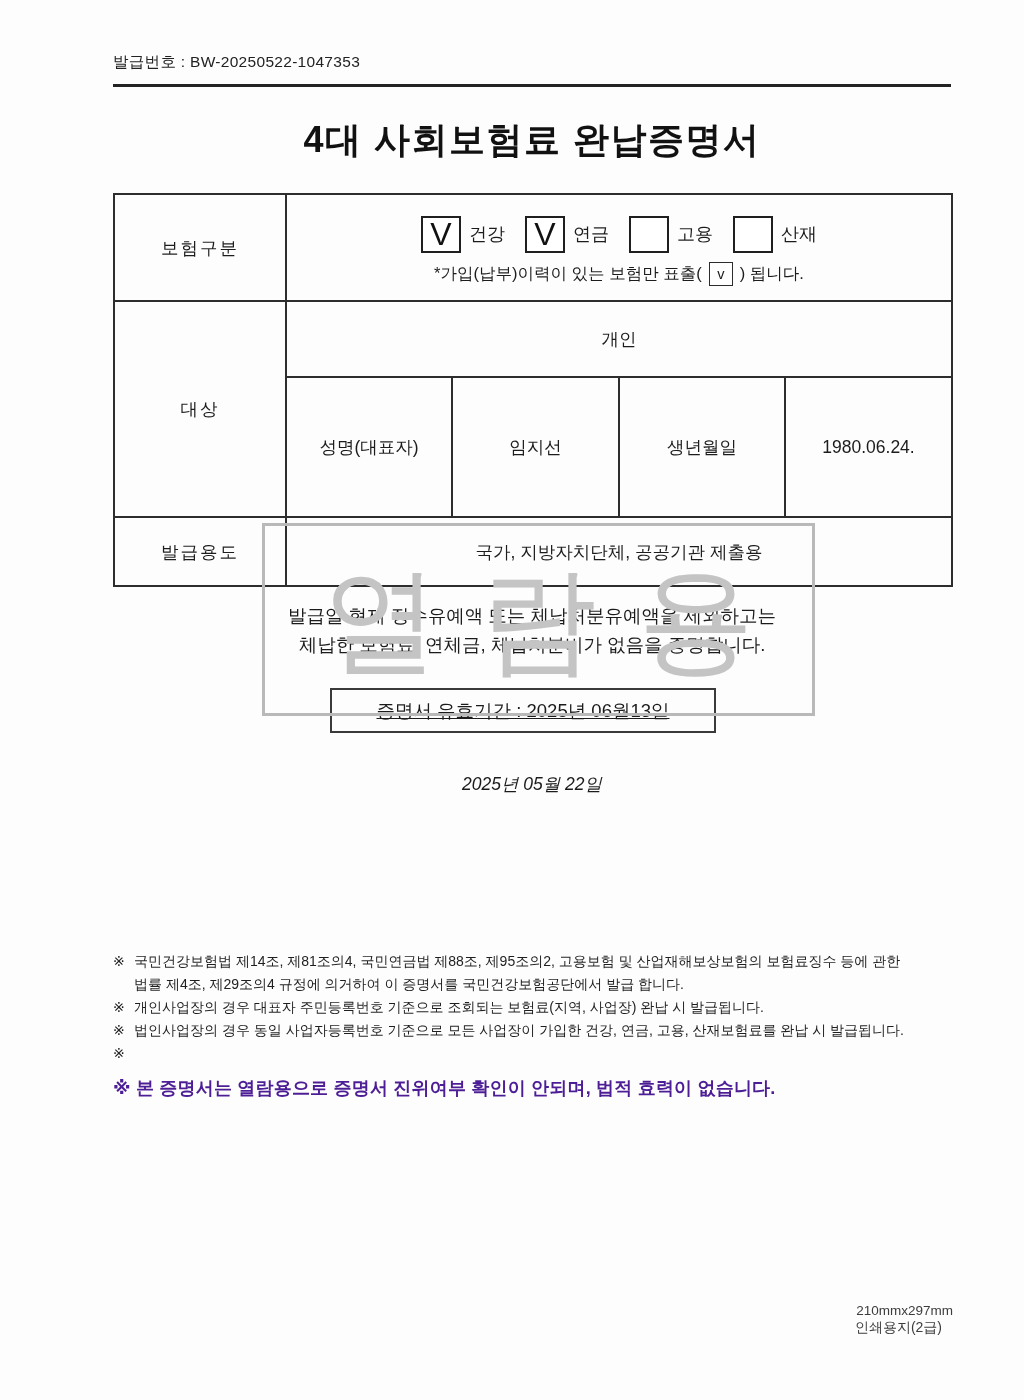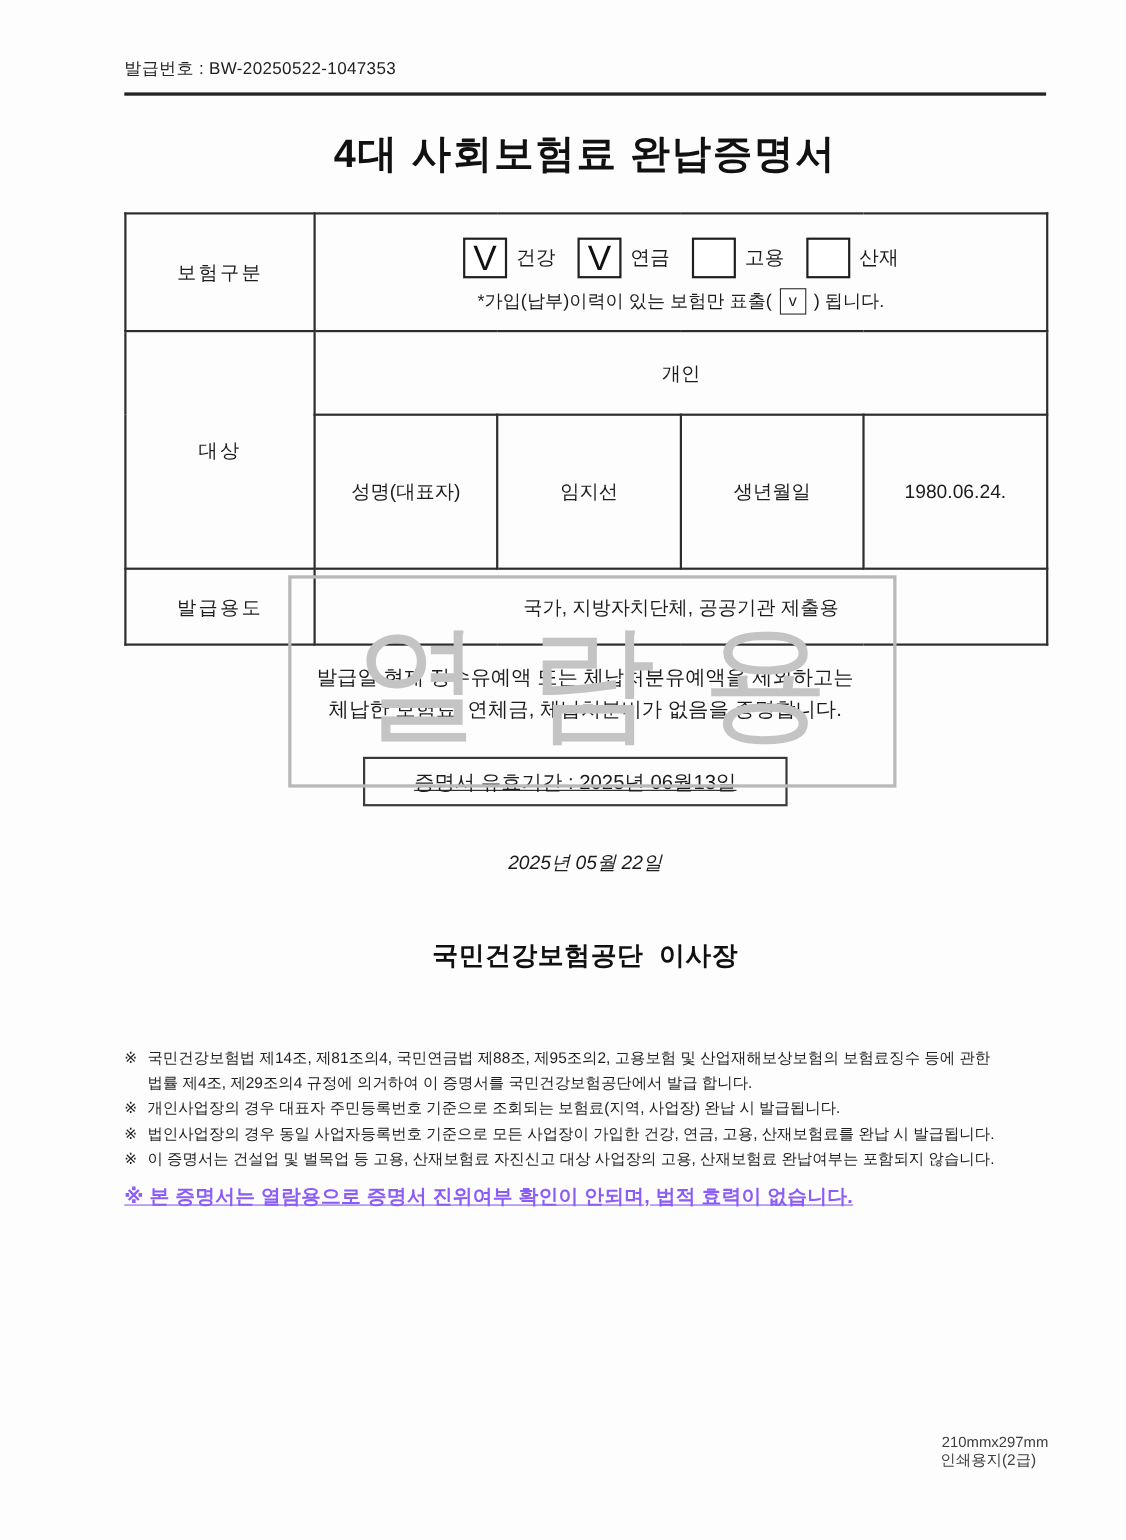--- a/index.html
+++ b/index.html
@@ -69,21 +69,21 @@
     font-size:23.5px; font-weight:bold; white-space:pre; letter-spacing:0.5px; color:#101010;
   }
 
   .footnotes { position:absolute; left:113px; top:951px; width:860px; font-size:14px; color:#1e1e1e; }
   .note-line { display:flex; line-height:21px; margin-bottom:2px; white-space:nowrap; }
   .note-mark { width:21px; flex:none; }
   .note-line.cont { padding-left:21px; }
 
   .legal-note {
     position:absolute; left:113px; top:1076px; width:900px;
-    font-size:18px; font-weight:bold; white-space:nowrap; color:#8b5cf6; letter-spacing:0.2px;text-decoration:underline;
+    font-size:18px; font-weight:bold; white-space:nowrap; color:#4c1d95; letter-spacing:0.2px;
   }
 
   .paper-info { position:absolute; right:71px; top:1303px; text-align:right; color:#3d3d3d; }
   .paper-size { font-size:13.5px; }
   .paper-type { font-size:14px; margin-top:1px; padding-right:11px; }
 
   .watermark {
     position:absolute; left:262px; top:523px; width:553px; height:193px;
     border:3px solid #b9b9b9; box-sizing:border-box;
     display:flex; align-items:center; justify-content:space-between;
@@ -170,41 +170,39 @@
 
   <div class="statement">
     <div>발급일 현재 징수유예액 또는 체납처분유예액을 제외하고는</div>
     <div>체납한 보험료, 연체금, 체납처분비가 없음을 증명합니다.</div>
   </div>
 
   <div class="validity">증명서 유효기간 : 2025년 06월13일</div>
 
   <div class="issue-date">2025년 05월 22일</div>
 
-  <div class="issuer">국민건강보험공단  이사장</div>
 
   <div class="footnotes">
     <div class="note-line">
       <span class="note-mark">※</span>
       <span>국민건강보험법 제14조, 제81조의4, 국민연금법 제88조, 제95조의2, 고용보험 및 산업재해보상보험의 보험료징수 등에 관한</span>
     </div>
     <div class="note-line cont">
       <span>법률 제4조, 제29조의4 규정에 의거하여 이 증명서를 국민건강보험공단에서 발급 합니다.</span>
     </div>
     <div class="note-line">
       <span class="note-mark">※</span>
       <span>개인사업장의 경우 대표자 주민등록번호 기준으로 조회되는 보험료(지역, 사업장) 완납 시 발급됩니다.</span>
     </div>
     <div class="note-line">
       <span class="note-mark">※</span>
       <span>법인사업장의 경우 동일 사업자등록번호 기준으로 모든 사업장이 가입한 건강, 연금, 고용, 산재보험료를 완납 시 발급됩니다.</span>
     </div>
     <div class="note-line">
       <span class="note-mark">※</span>
-      <span>이 증명서는 건설업 및 벌목업 등 고용, 산재보험료 자진신고 대상 사업장의 고용, 산재보험료 완납여부는 포함되지 않습니다.</span>
     </div>
   </div>
 
   <div class="legal-note">※ 본 증명서는 열람용으로 증명서 진위여부 확인이 안되며, 법적 효력이 없습니다.</div>
 
   <div class="paper-info">
     <div class="paper-size">210mmx297mm</div>
     <div class="paper-type">인쇄용지(2급)</div>
   </div>
 

